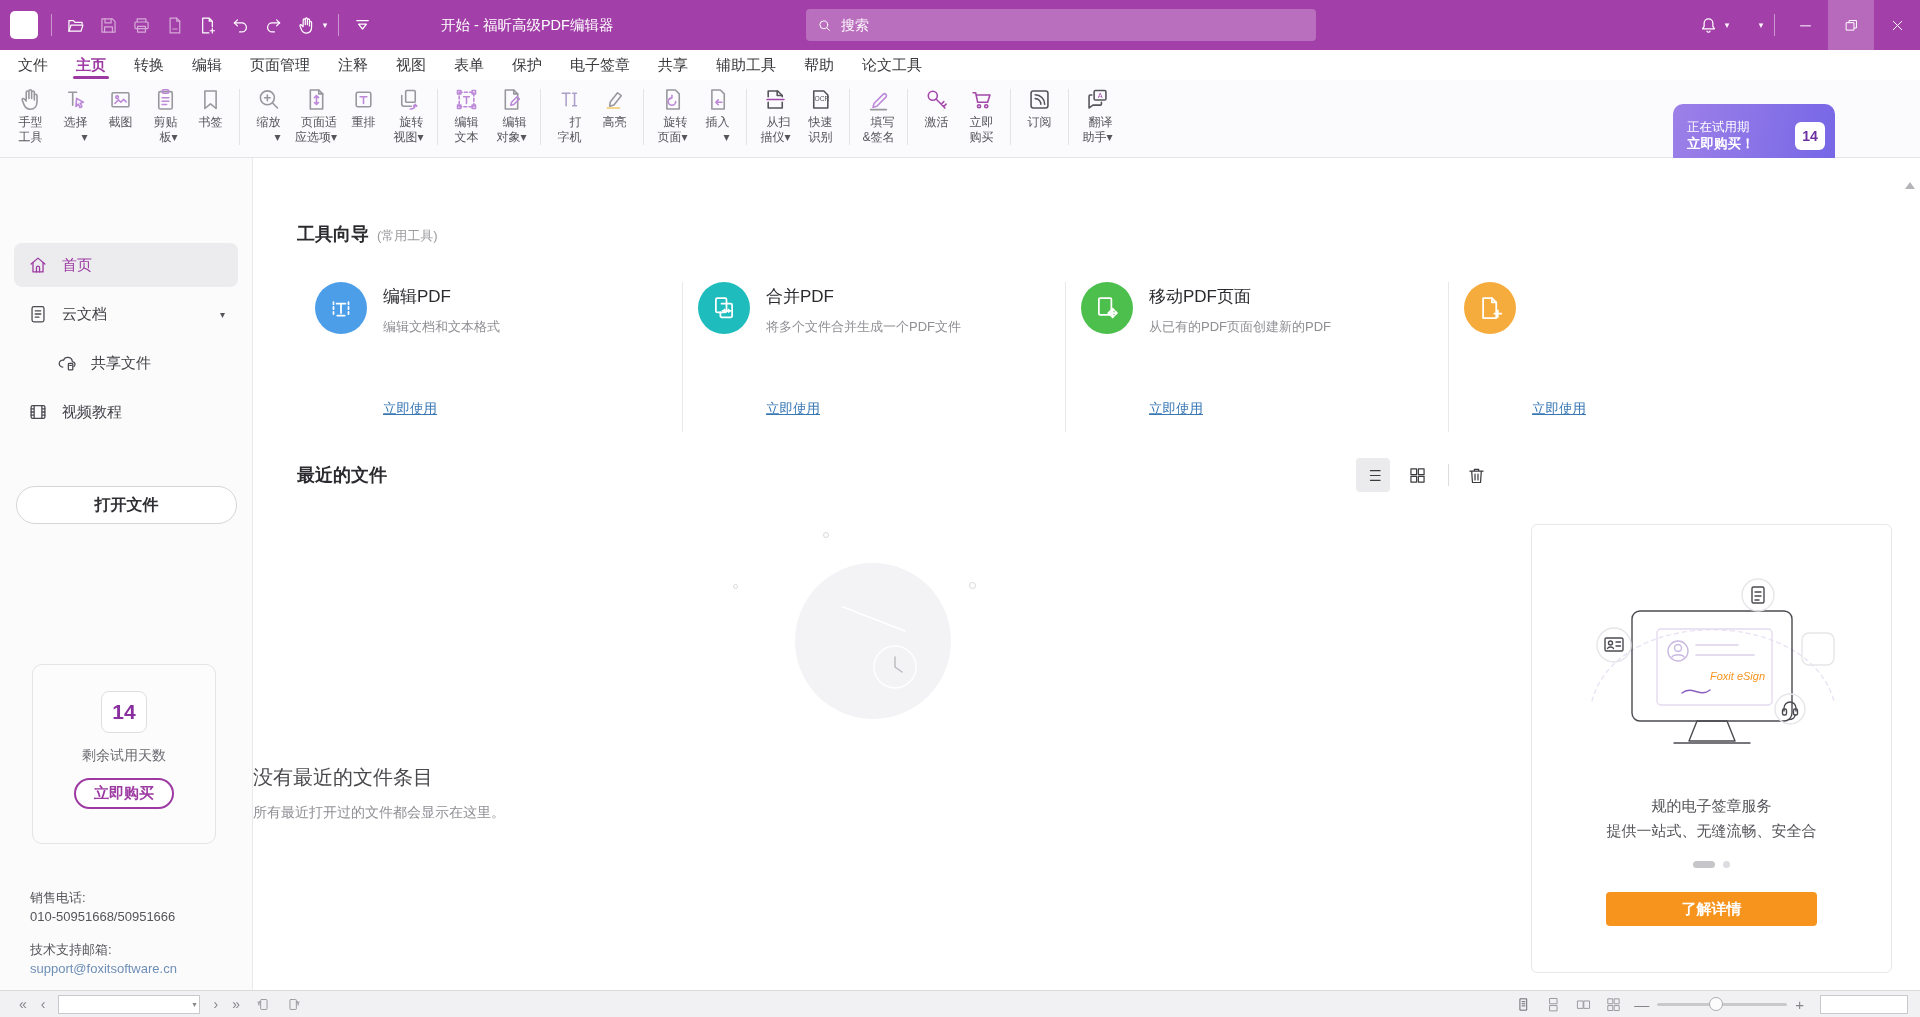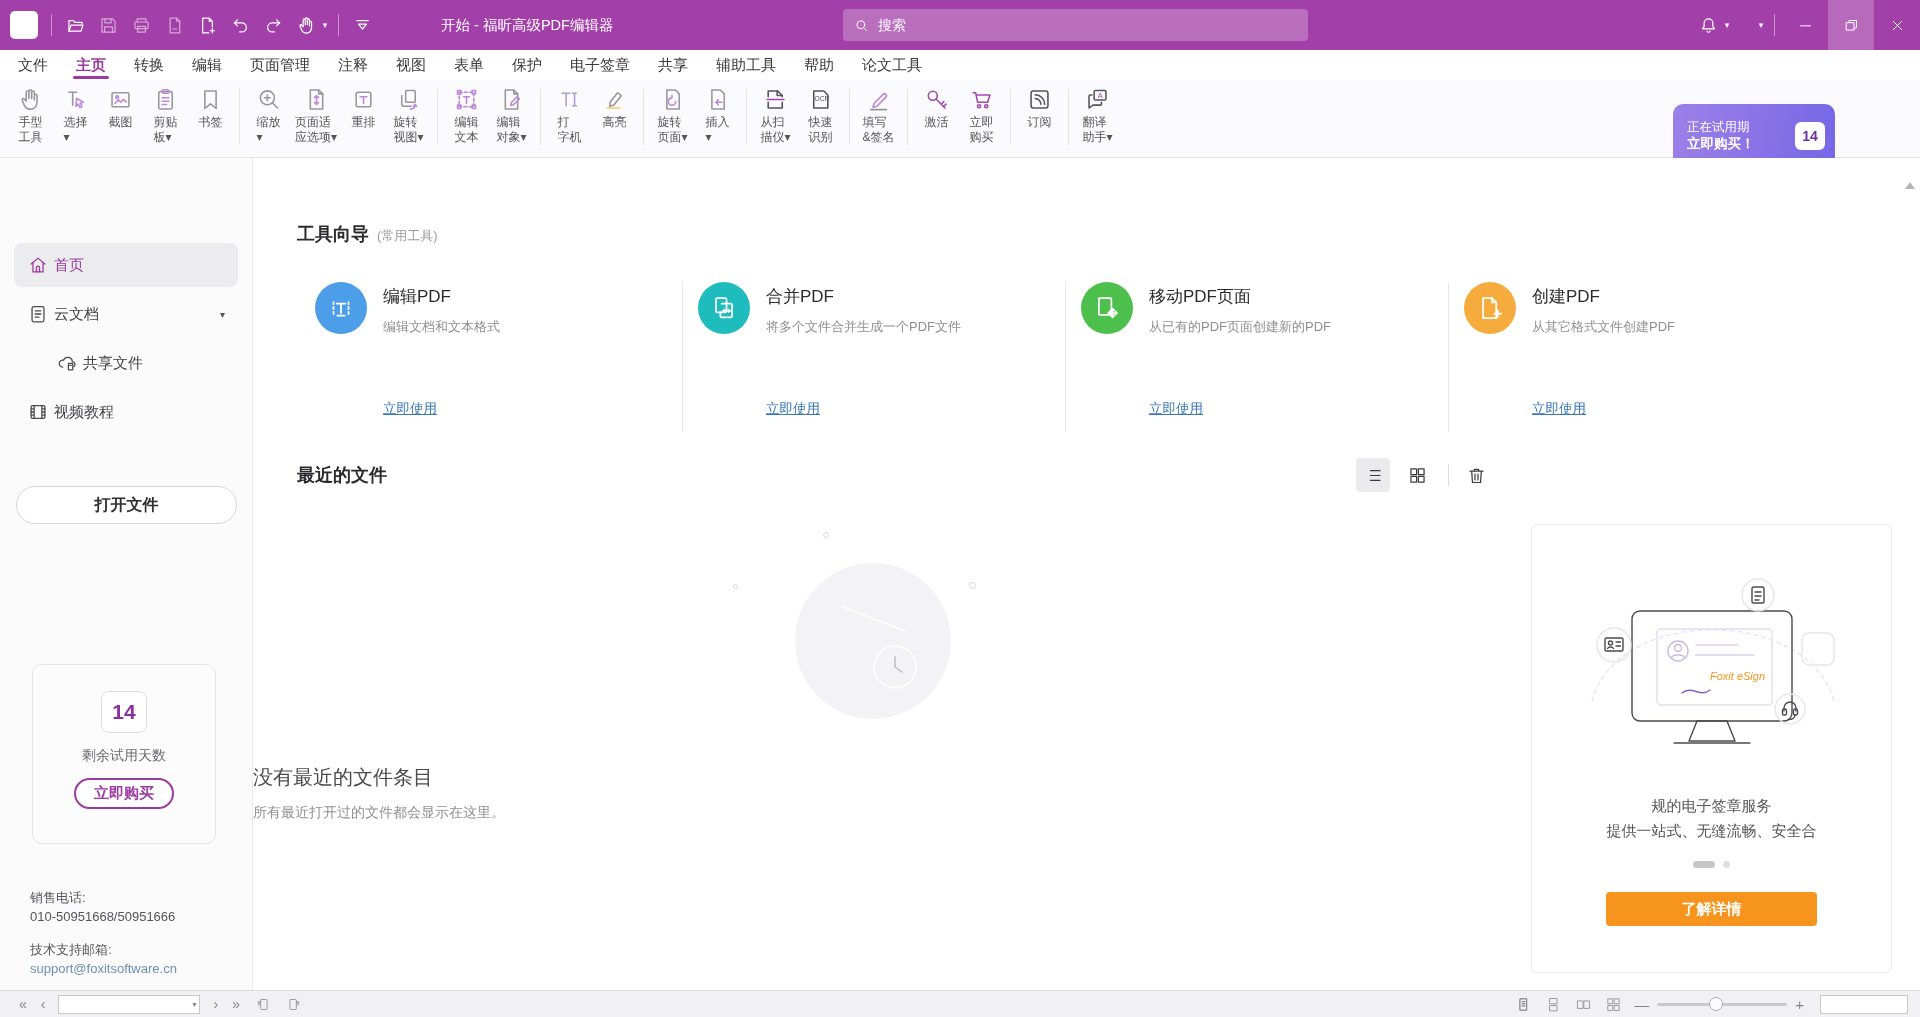--- a/index.html
+++ b/index.html
@@ -12,21 +12,21 @@
   
   .titlebar { position:relative; height:50px; background:#A33FA8; display:flex; align-items:center; padding-left:10px; flex:none; }
   .tb-logo { width:28px; height:28px; background:#fff; border-radius:5px; display:flex; align-items:center; justify-content:center; margin-right:6px; }
   .tb-logo svg { width:20px; height:20px; }
   .tb-sep { width:1px; height:22px; background:rgba(255,255,255,.45); margin:0 7px; }
   .tb-btn { width:33px; height:34px; display:flex; align-items:center; justify-content:center; border-radius:4px; }
   .tb-btn svg { width:21px; height:21px; }
   .tb-btn.disabled { opacity:.55; }
   .tb-caret { color:rgba(255,255,255,.95); font-size:9px; margin-left:-4px; width:12px; text-align:center; }
   .tb-title { color:#fff; font-size:14.5px; margin-left:62px; white-space:nowrap; }
-  .tb-search { position:absolute; left:806px; top:9px; width:465px; height:32px; background:rgba(255,255,255,.25); border-radius:4px; display:flex; align-items:center; padding:0 10px;margin-left:37px; }
+  .tb-search { position:absolute; left:806px; top:9px; width:510px; height:32px; background:rgba(255,255,255,.25); border-radius:4px; display:flex; align-items:center; padding:0 10px; }
   .tb-search svg { width:17px; height:17px; margin-right:8px; flex:none; }
   .tb-search input { flex:1; background:transparent; border:none; outline:none; color:#fff; font-size:14px; font-family:inherit; }
   .tb-search input::placeholder { color:rgba(255,255,255,.95); }
   .tb-right { margin-left:auto; height:50px; display:flex; align-items:center; }
   .tb-avatar { width:26px; height:26px; border-radius:4px; overflow:hidden; }
   .tb-avatar svg { width:26px; height:26px; }
   .win-btn { width:46px; height:50px; display:flex; align-items:center; justify-content:center; }
   .win-btn svg { width:17px; height:17px; }
   .win-btn.lit { background:rgba(255,255,255,.22); }
 
@@ -34,34 +34,34 @@
   .menubar { height:30px; background:#fff; display:flex; align-items:stretch; padding:0 4px; flex:none; }
   .menu-item { position:relative; display:flex; align-items:center; padding:0 14px; font-size:15px; color:#3A3A3E; cursor:default; }
   .menu-item.active { color:#9C3AA2; font-weight:700; }
   .menu-item.active::after { content:""; position:absolute; left:11px; right:11px; bottom:1px; height:3px; border-radius:2px; background:#9C3AA2; }
 
   
   .ribbon { position:relative; height:78px; background:#FBFBFD; border-bottom:1px solid #E5E5E8; display:flex; align-items:flex-start; padding:5px 8px 0 8px; flex:none; }
   .rdivider { width:1px; height:56px; background:#E4E4E7; margin:4px 6px 0; flex:none; }
   .ritem { display:flex; flex-direction:column; align-items:center; min-width:45px; padding:0 4px; }
   .ricon svg { width:27px; height:27px; margin:1px 0 2px; }
-  .rlabel { font-size:12px; line-height:15px; color:#55555A; text-align:left; white-space:nowrap; }
+  .rlabel { font-size:12px; line-height:15px; color:#55555A; text-align:right; white-space:nowrap; }
   .trial-badge { position:absolute; right:85px; top:24px; width:162px; height:63px; border-radius:10px;
     background:linear-gradient(100deg,#9D80E8,#7667E6); box-shadow:0 3px 0 rgba(109,82,199,.5);
     display:flex; align-items:center; padding:0 10px 0 14px; color:#fff; cursor:pointer; }
   .trial-badge .tlines { flex:1; }
   .trial-badge .l1 { font-size:12.5px; line-height:16px; }
   .trial-badge .l2 { font-size:13.5px; line-height:17px; font-weight:700; }
   .trial-badge .days { width:30px; height:28px; background:#fff; border-radius:6px; color:#6B2FA0; font-weight:700; font-size:14px; display:flex; align-items:center; justify-content:center; }
 
   
   .bodyrow { flex:1; display:flex; min-height:0; }
   .sidebar { position:relative; width:253px; background:#FBFBFC; border-right:1px solid #E9E9EC; flex:none; }
   .sidebar-nav { padding-top:80px; }
-  .snav { margin:5px 14px; height:44px; border-radius:8px; display:flex; align-items:center; padding:0 13px; gap:5px; font-size:15px; color:#3F3F44; cursor:pointer; }
+  .snav { margin:5px 14px; height:44px; border-radius:8px; display:flex; align-items:center; padding:0 13px; gap:13px; font-size:15px; color:#3F3F44; cursor:pointer; }
   .snav.active { background:#ECECEF; color:#9C3AA2; }
   .snav.indent { padding-left:42px; }
   .snav .sicon svg { width:22px; height:22px; }
   .snav.active .sicon { color:#9C3AA2; }
   .snav .sicon { color:#4A4A50; }
   .scaret { margin-left:auto; font-size:10px; color:#55555A; }
   .open-file-btn { display:block; margin:52px 16px 0; width:221px; height:38px; background:#fff; border:1px solid #D6D6D9; border-radius:19px; font-size:16px; font-weight:700; color:#2F2F33; font-family:inherit; cursor:pointer; }
   .trial-card { position:absolute; left:32px; top:506px; width:184px; height:180px; border:1px solid #E4E4E7; border-radius:10px; text-align:center; background:#FCFCFD; }
   .trial-days { width:46px; height:42px; margin:26px auto 14px; border:1px solid #DFDFE2; border-radius:8px; background:#fff; display:flex; align-items:center; justify-content:center; font-size:21px; font-weight:700; color:#8A2FA0; }
   .trial-cap { font-size:14px; color:#6A6A70; }
@@ -661,24 +661,20 @@
             </div>
             <div class="vdiv"></div>
             <div class="card">
               <div class="circ" style="background: rgb(246, 172, 60);">
                 <svg viewBox="0 0 24 24">
                   <path stroke="#fff" d="M6.5 4h7L17 7.5V20H6.5z"></path>
                   <path stroke="#fff" d="M13.5 4v3.5H17"></path>
                   <path stroke="#fff" stroke-width="1.7" d="M15.5 16.5h5.5M18.2 13.8v5.4"></path>
                 </svg>
               </div>
-              <div class="ctext">
-                <div class="ctitle">创建PDF</div>
-                <div class="cdesc">从其它格式文件创建PDF</div>
-              </div>
               <a class="clink">立即使用</a>
             </div>
           </div>
       </div>
 
       <div class="recent-head">
         <span class="recent-title">最近的文件</span>
         <div class="view-btns">
           <div class="vbtn active">
               <svg viewBox="0 0 24 24">

